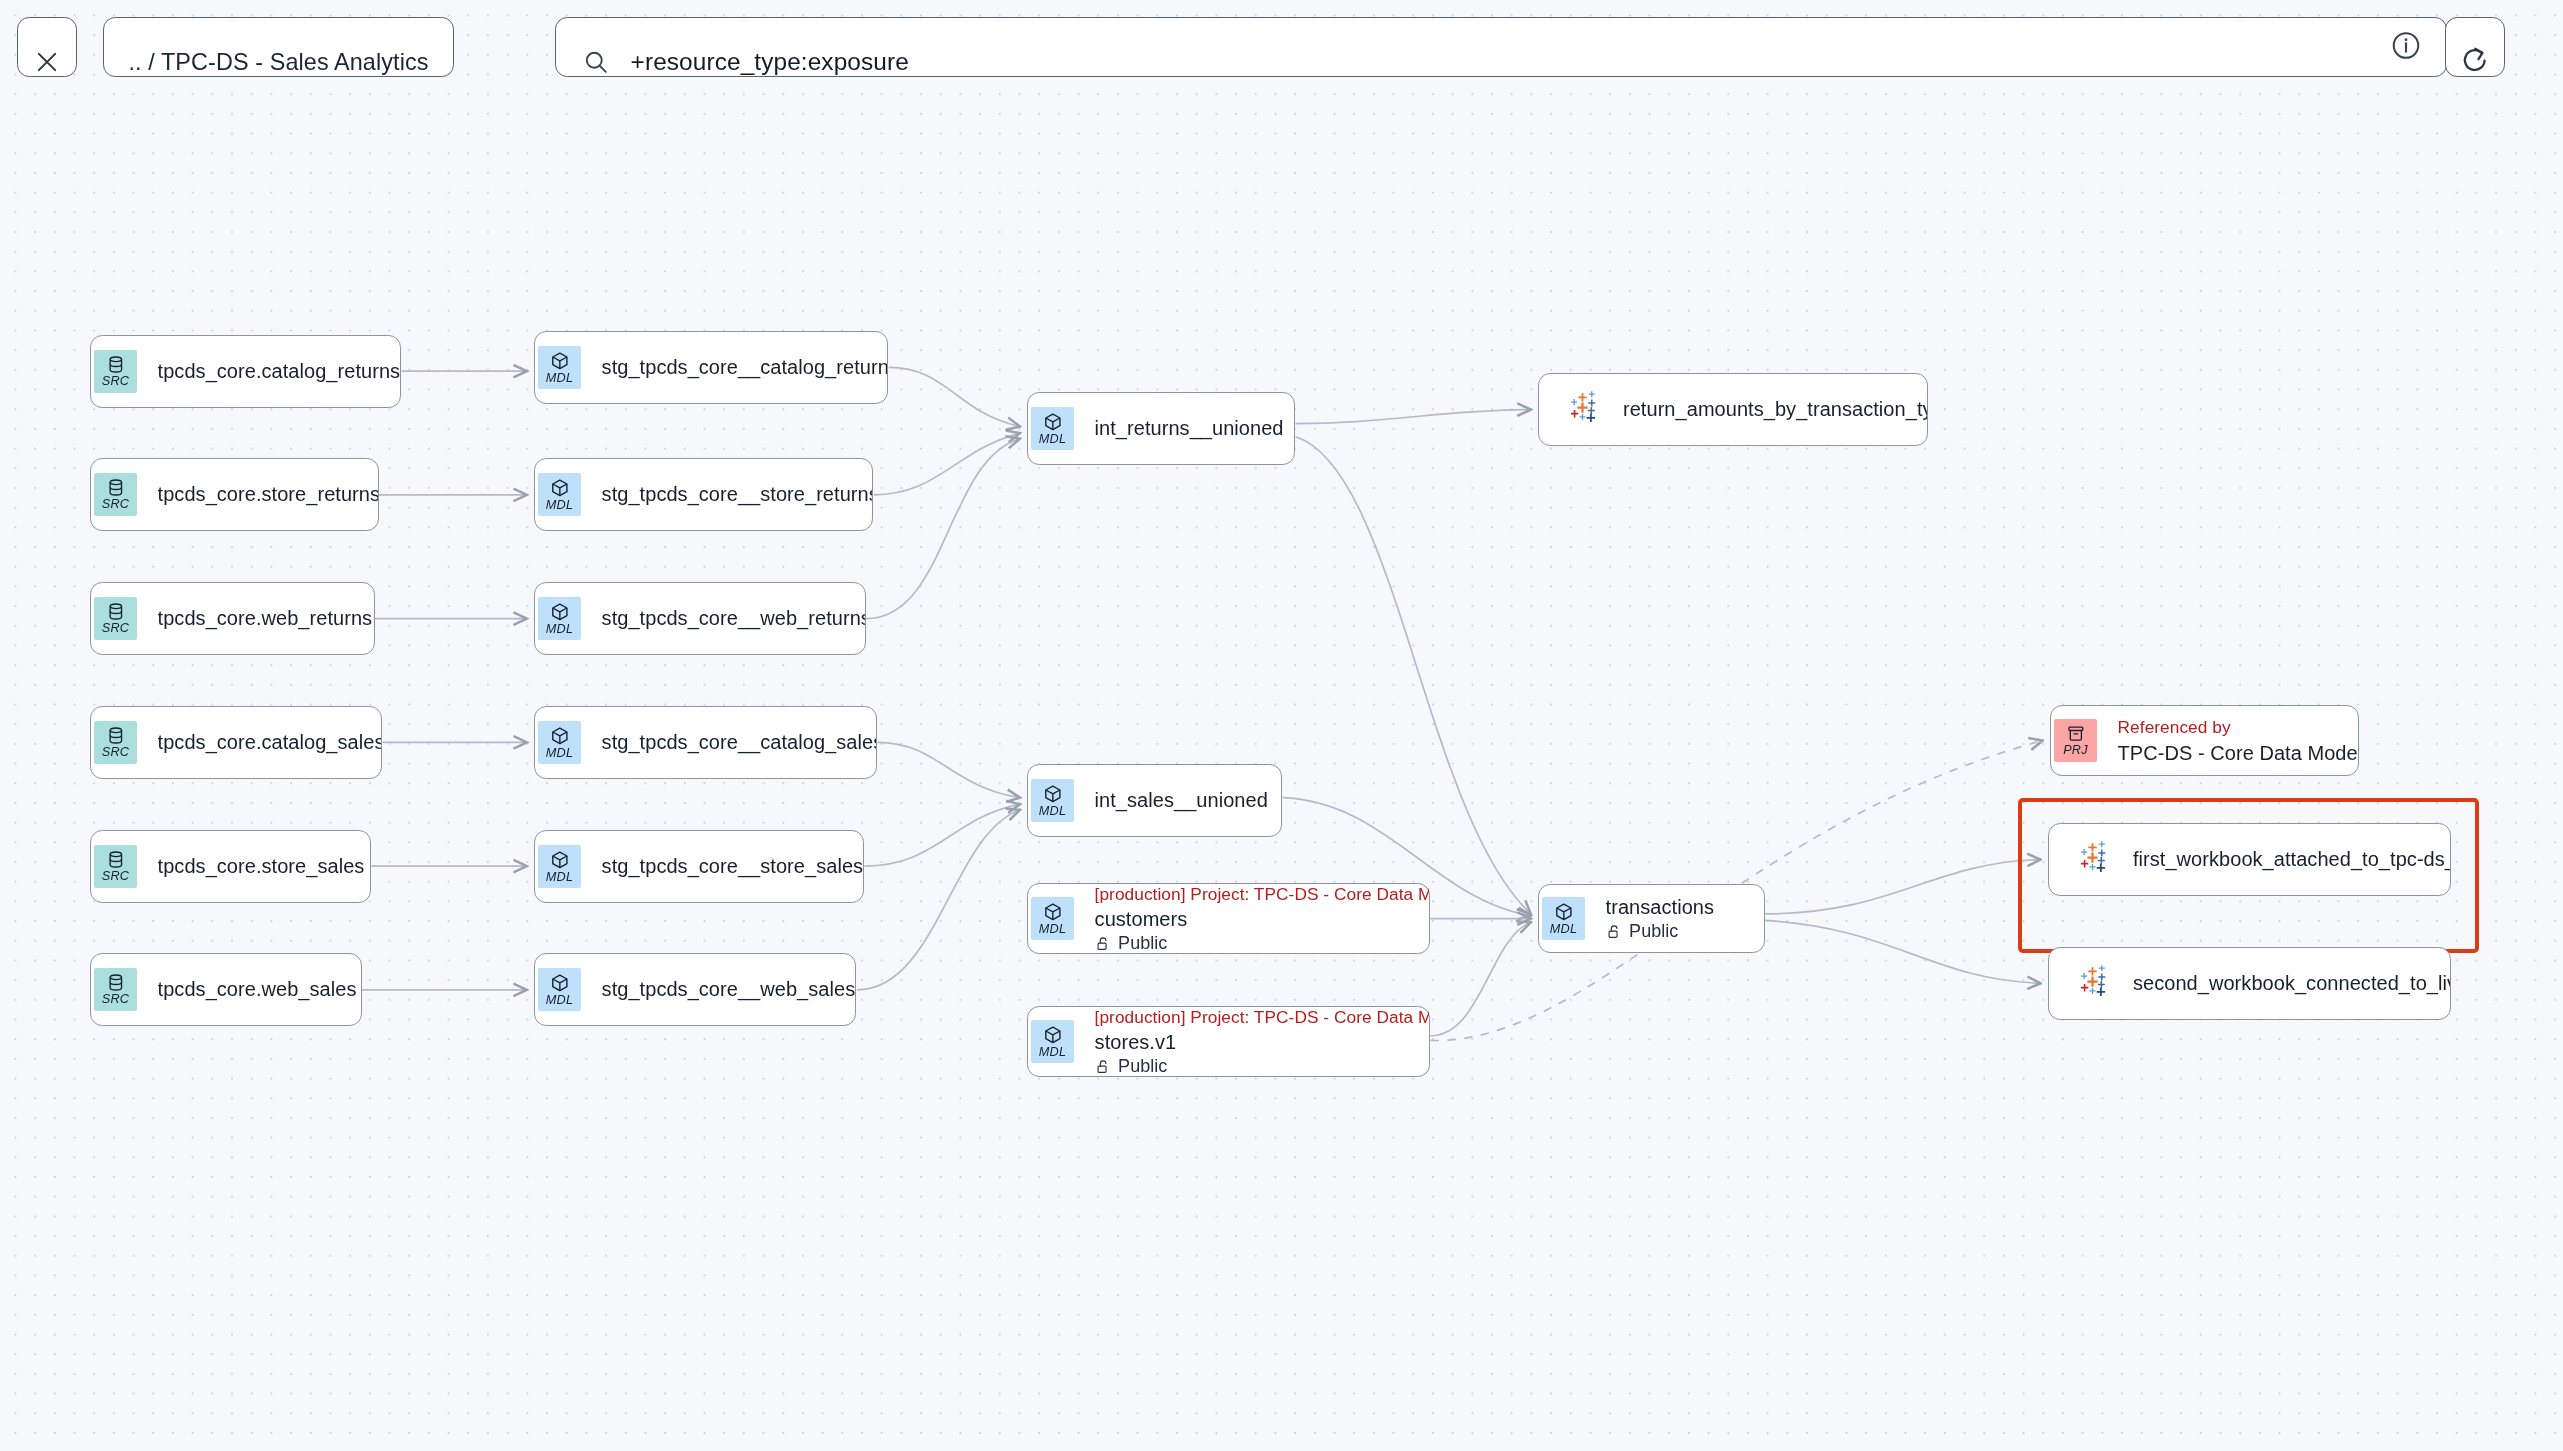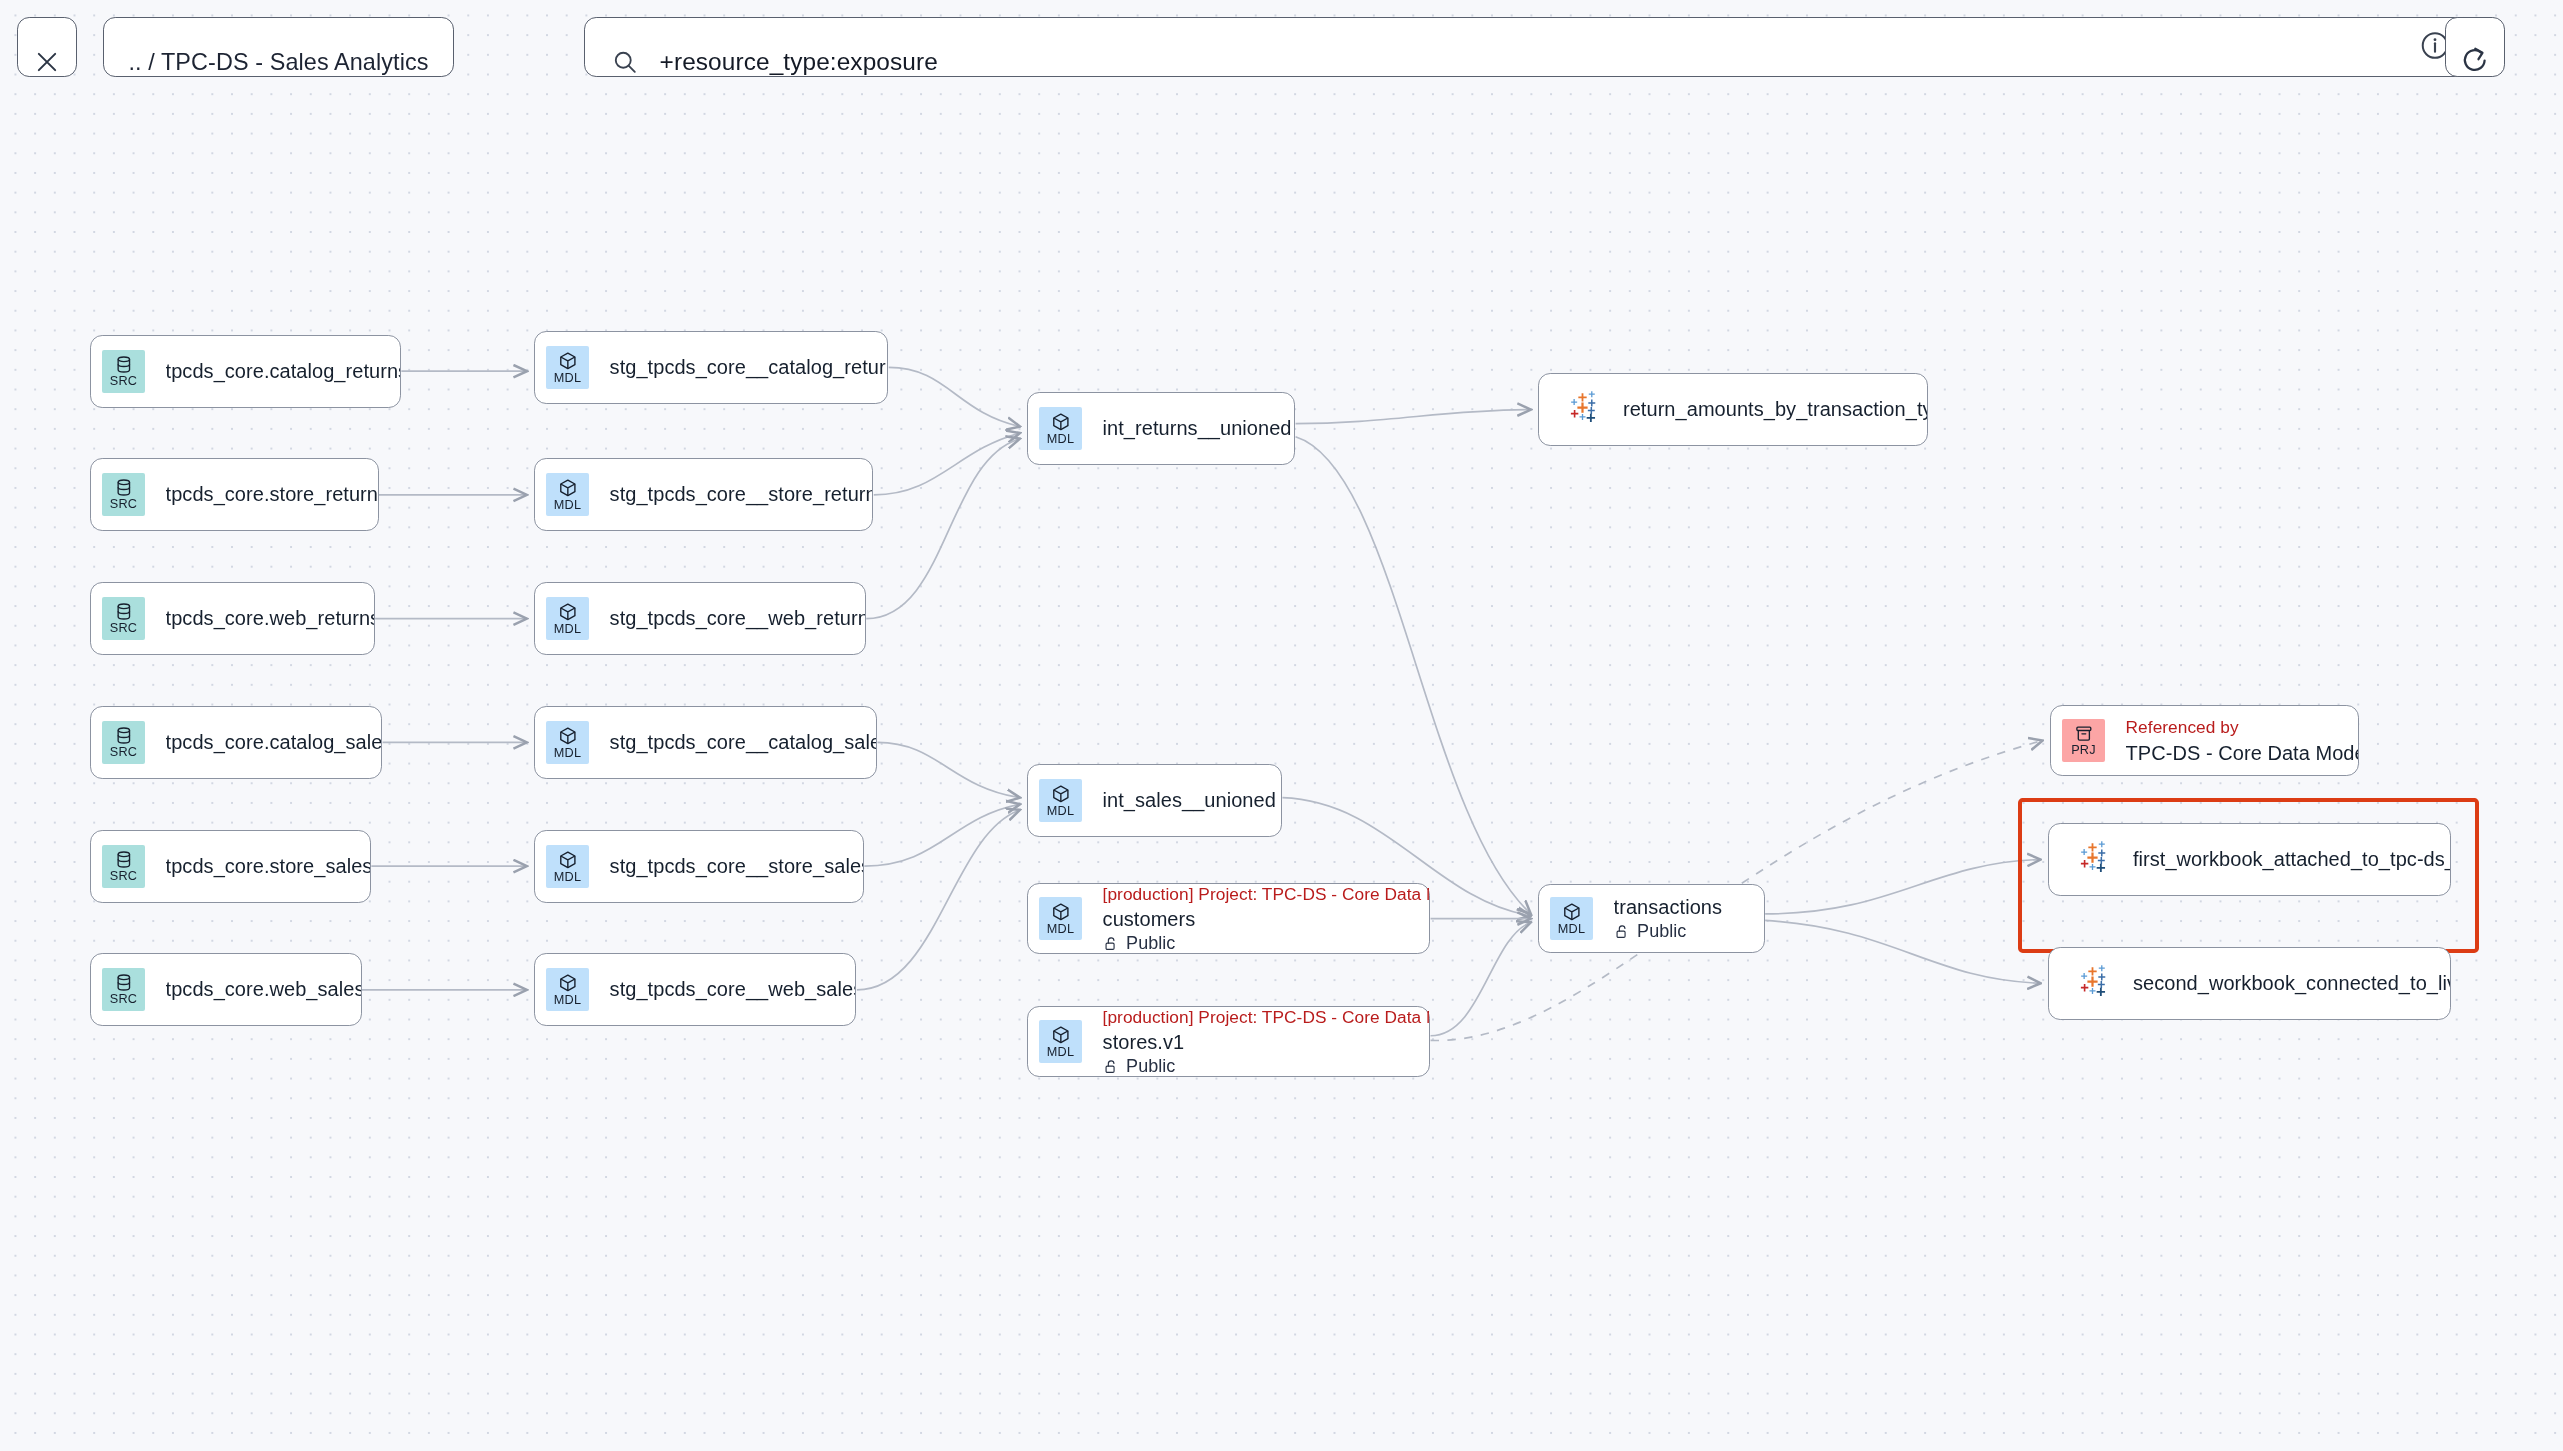--- a/index.html
+++ b/index.html
@@ -25,35 +25,36 @@
   .topbar{position:absolute;left:0;top:0;width:2563px;height:110px;}
   .tb-btn{
     position:absolute;background:#fff;border:1.5px solid #59606e;
     border-radius:12.2px;box-sizing:border-box;
     display:flex;align-items:flex-end;justify-content:center;
   }
   #close-btn{left:17px;top:17px;width:60px;height:60px;}
   #breadcrumb{left:103px;top:17px;height:60px;padding:0 24.4px;
     font-size:23.4px;color:#1d2433;white-space:nowrap;letter-spacing:0.1px;}
   #searchbar{left:555px;top:17px;width:1892px;height:60px;
-    justify-content:flex-start;padding:0 0 0 26px;margin-left:29px;}
+    justify-content:flex-start;padding:0 0 0 26px;}
   #search-text{font-size:24.4px;color:#141a26;margin-left:20.6px;letter-spacing:0.1px;}
   #info-icon-wrap{position:absolute;right:24.4px;top:50%;transform:translateY(-50%);}
   #refresh-btn{left:2445px;top:17px;width:60px;height:60px;}
 
   
   .node{
     position:absolute;box-sizing:border-box;background:#fff;
     border:1.5px solid #8c93a1;border-radius:12.2px;
     display:flex;align-items:center;
   }
   .badge{
     width:43px;height:43px;border-radius:2px;flex:0 0 43px;
     display:flex;flex-direction:column;align-items:center;justify-content:center;
-    margin-left:11px;
+    margin-left:3px;
+    font-style:italic;
   }
   .badge.src{background:#aadfdd;}
   .badge.mdl{background:#bfe0fb;align-items:center;}
   .badge.prj{background:#fca5a5;}
   .badge svg{display:block;}
   .badge .bl{font-size:12.7px;line-height:12.2px;letter-spacing:0.2px;color:#17202e;margin-top:0.9px;font-weight:400;}
   .ntext{margin-left:20.6px;font-size:20px;color:#16202e;white-space:nowrap;overflow:hidden;letter-spacing:0.05px;}
   .ntext .sub{font-size:17.3px;color:#b91c1c;display:block;line-height:24.4px;}
   .ntext .main{display:block;line-height:26px;font-size:20px;}
   .ntext .acc{display:flex;align-items:center;gap:7.5px;font-size:18px;color:#273043;line-height:23.4px;}

